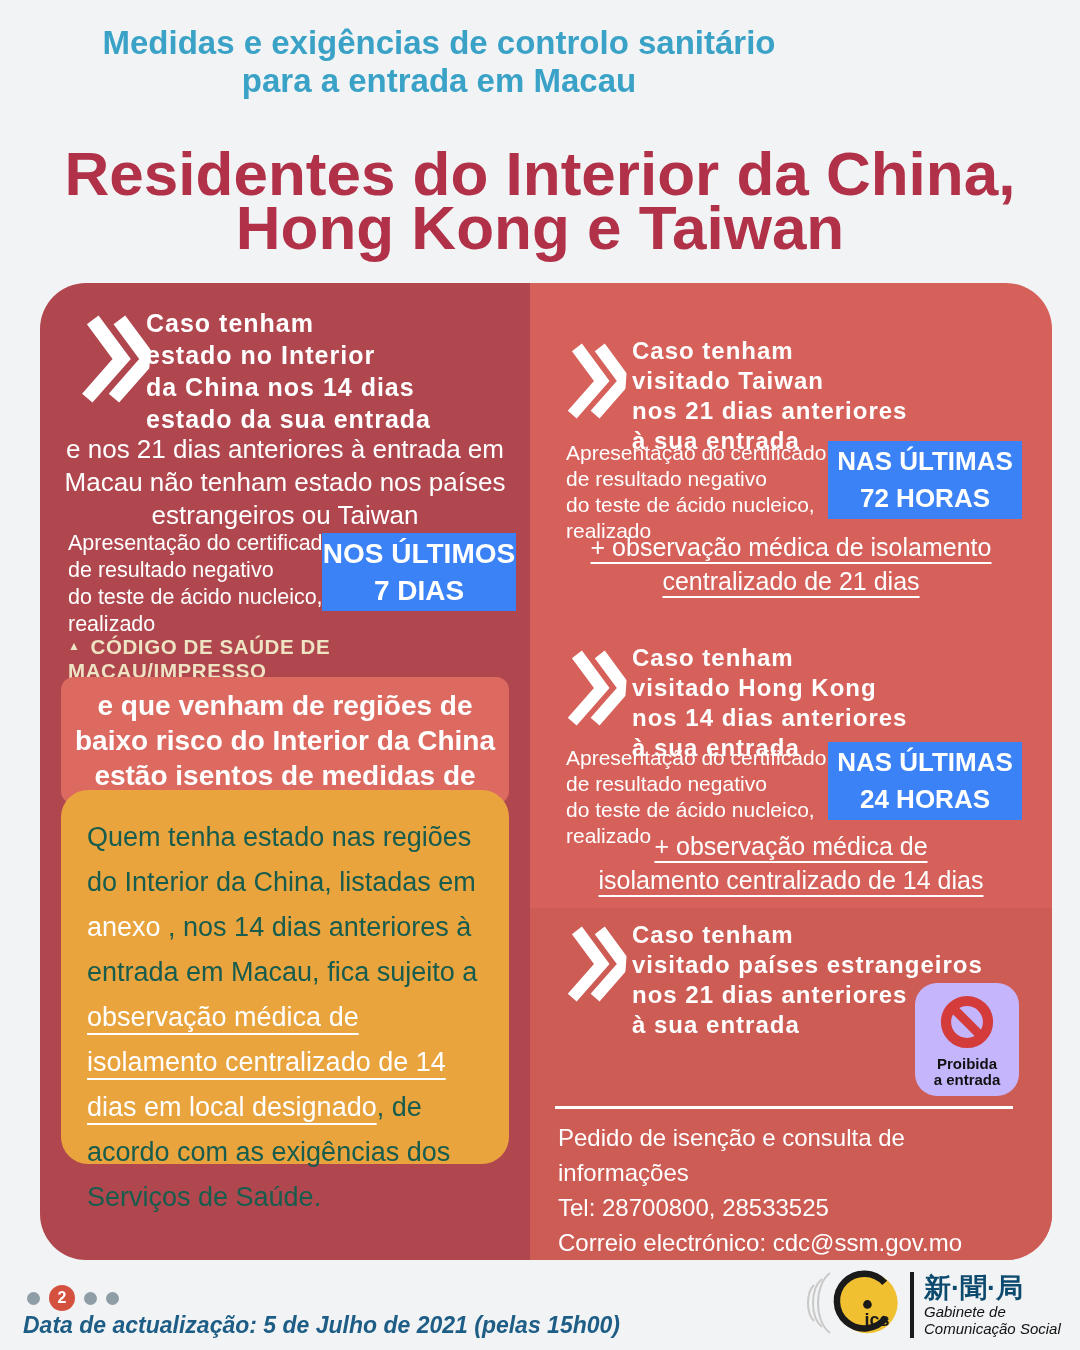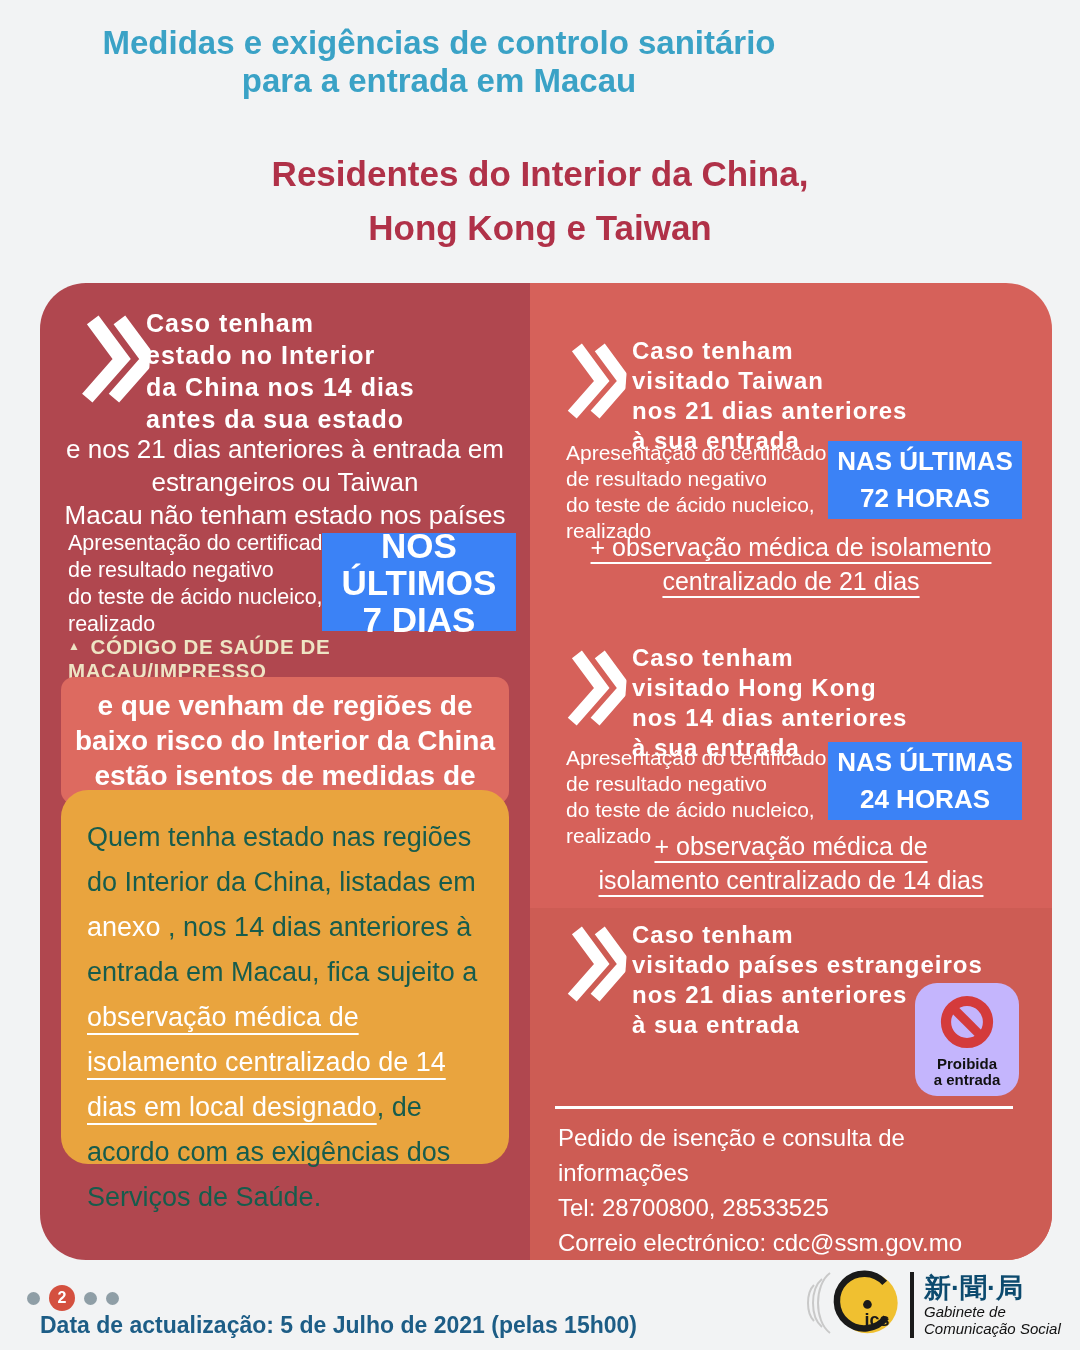--- a/index.html
+++ b/index.html
@@ -1,21 +1,21 @@
 <!DOCTYPE html>
 <html><head>
 <meta charset="utf-8">
 <style>
   html,body{margin:0;padding:0;}
   body{width:1080px;height:1350px;background:#f2f3f4;font-family:"Liberation Sans",sans-serif;}
   #poster{position:relative;width:1080px;height:1350px;overflow:hidden;background:#f2f3f4;}
   .abs{position:absolute;}
   
   .subtitle{top:24px;left:0;width:878px;text-align:center;color:#3aa2c6;font-size:33px;font-weight:bold;line-height:38px;}
-  .title{top:147px;left:0;width:1080px;text-align:center;color:#b03148;font-size:35px;font-weight:bold;line-height:54px;}
+  .title{top:147px;left:0;width:1080px;text-align:center;color:#b03148;font-size:62px;font-weight:bold;line-height:54px;}
   
   #panels{top:283px;left:40px;width:1012px;height:977px;border-radius:46px;overflow:hidden;display:flex;}
   #panel-left{position:relative;width:490px;height:100%;background:#b0474f;flex:0 0 auto;}
   #panel-right{position:relative;width:522px;height:100%;background:#d6615a;flex:0 0 auto;}
   .chev svg{display:block;}
   .block-heading{color:#fff;font-weight:bold;letter-spacing:1px;}
   .hl{font-size:25px;line-height:32px;}
   .hr{font-size:24px;line-height:30px;}
   .para{color:#fff;font-size:26px;line-height:33px;text-align:center;}
   .note{color:#fff;font-size:21.5px;line-height:27px;}
@@ -65,34 +65,34 @@
           <g fill="none" stroke="#ffffff" stroke-width="17">
             <path d="M12 3 L50 50 L12 97"></path>
             <path d="M44 3 L82 50 L44 97"></path>
           </g>
         </svg>
       </div>
       <div class="abs block-heading hl" style="left:106px;top:24px;">
         <div>Caso tenham</div>
         <div>estado no Interior</div>
         <div>da China nos 14 dias</div>
-        <div>antes da sua estado</div>
+        <div>estado da sua entrada</div>
       </div>
       <div class="abs para" style="left:0;top:150px;width:490px;">
         <div>e nos 21 dias anteriores à entrada em</div>
+        <div>Macau não tenham estado nos países</div>
         <div>estrangeiros ou Taiwan</div>
-        <div>Macau não tenham estado nos países</div>
       </div>
       <div class="abs note" style="left:28px;top:247px;">
         <div>Apresentação do certificado</div>
         <div>de resultado negativo</div>
         <div>do teste de ácido nucleico,</div>
         <div>realizado</div>
       </div>
-      <div class="abs badge" style="left:282px;top:250px;width:194px;height:98px;font-size:35px;">
+      <div class="abs badge" style="left:282px;top:250px;width:194px;height:78px;font-size:28px;">
         <div>NOS ÚLTIMOS</div>
         <div>7 DIAS</div>
       </div>
       <div class="abs code-line" style="left:28px;top:352px;">
         <span class="tri">▲</span><span>CÓDIGO DE SAÚDE DE MACAU/IMPRESSO</span>
       </div>
       <div class="abs exempt-box" style="left:21px;top:394px;width:436px;">
         <div>e que venham de regiões de</div>
         <div>baixo risco do Interior da China</div>
         <div>estão isentos de medidas de</div>
@@ -201,21 +201,21 @@
   </div>
 
   <div class="abs dots" style="left:27px;top:1285px;">
     <div class="dot"></div>
     <div class="dot-active">
       <span>2</span>
     </div>
     <div class="dot"></div>
     <div class="dot"></div>
   </div>
-  <div class="abs date-line" style="left:40px;top:1312px;">Data de actualização: 5 de Julho de 2021 (pelas 15h00)</div>
+  <div class="abs date-line" style="left:23px;top:1312px;font-style:italic;">Data de actualização: 5 de Julho de 2021 (pelas 15h00)</div>
 
   <div class="abs logo" style="left:800px;top:1265px;">
     <div>
       <svg width="36" height="76" viewBox="0 0 36 76">
         <g fill="none" stroke="#c9c9c9" stroke-width="2">
           <path d="M30 8 C14 20 14 56 30 68"></path>
           <path d="M22 14 C10 24 10 52 22 62"></path>
           <path d="M14 20 C6 28 6 48 14 56"></path>
         </g>
       </svg>

